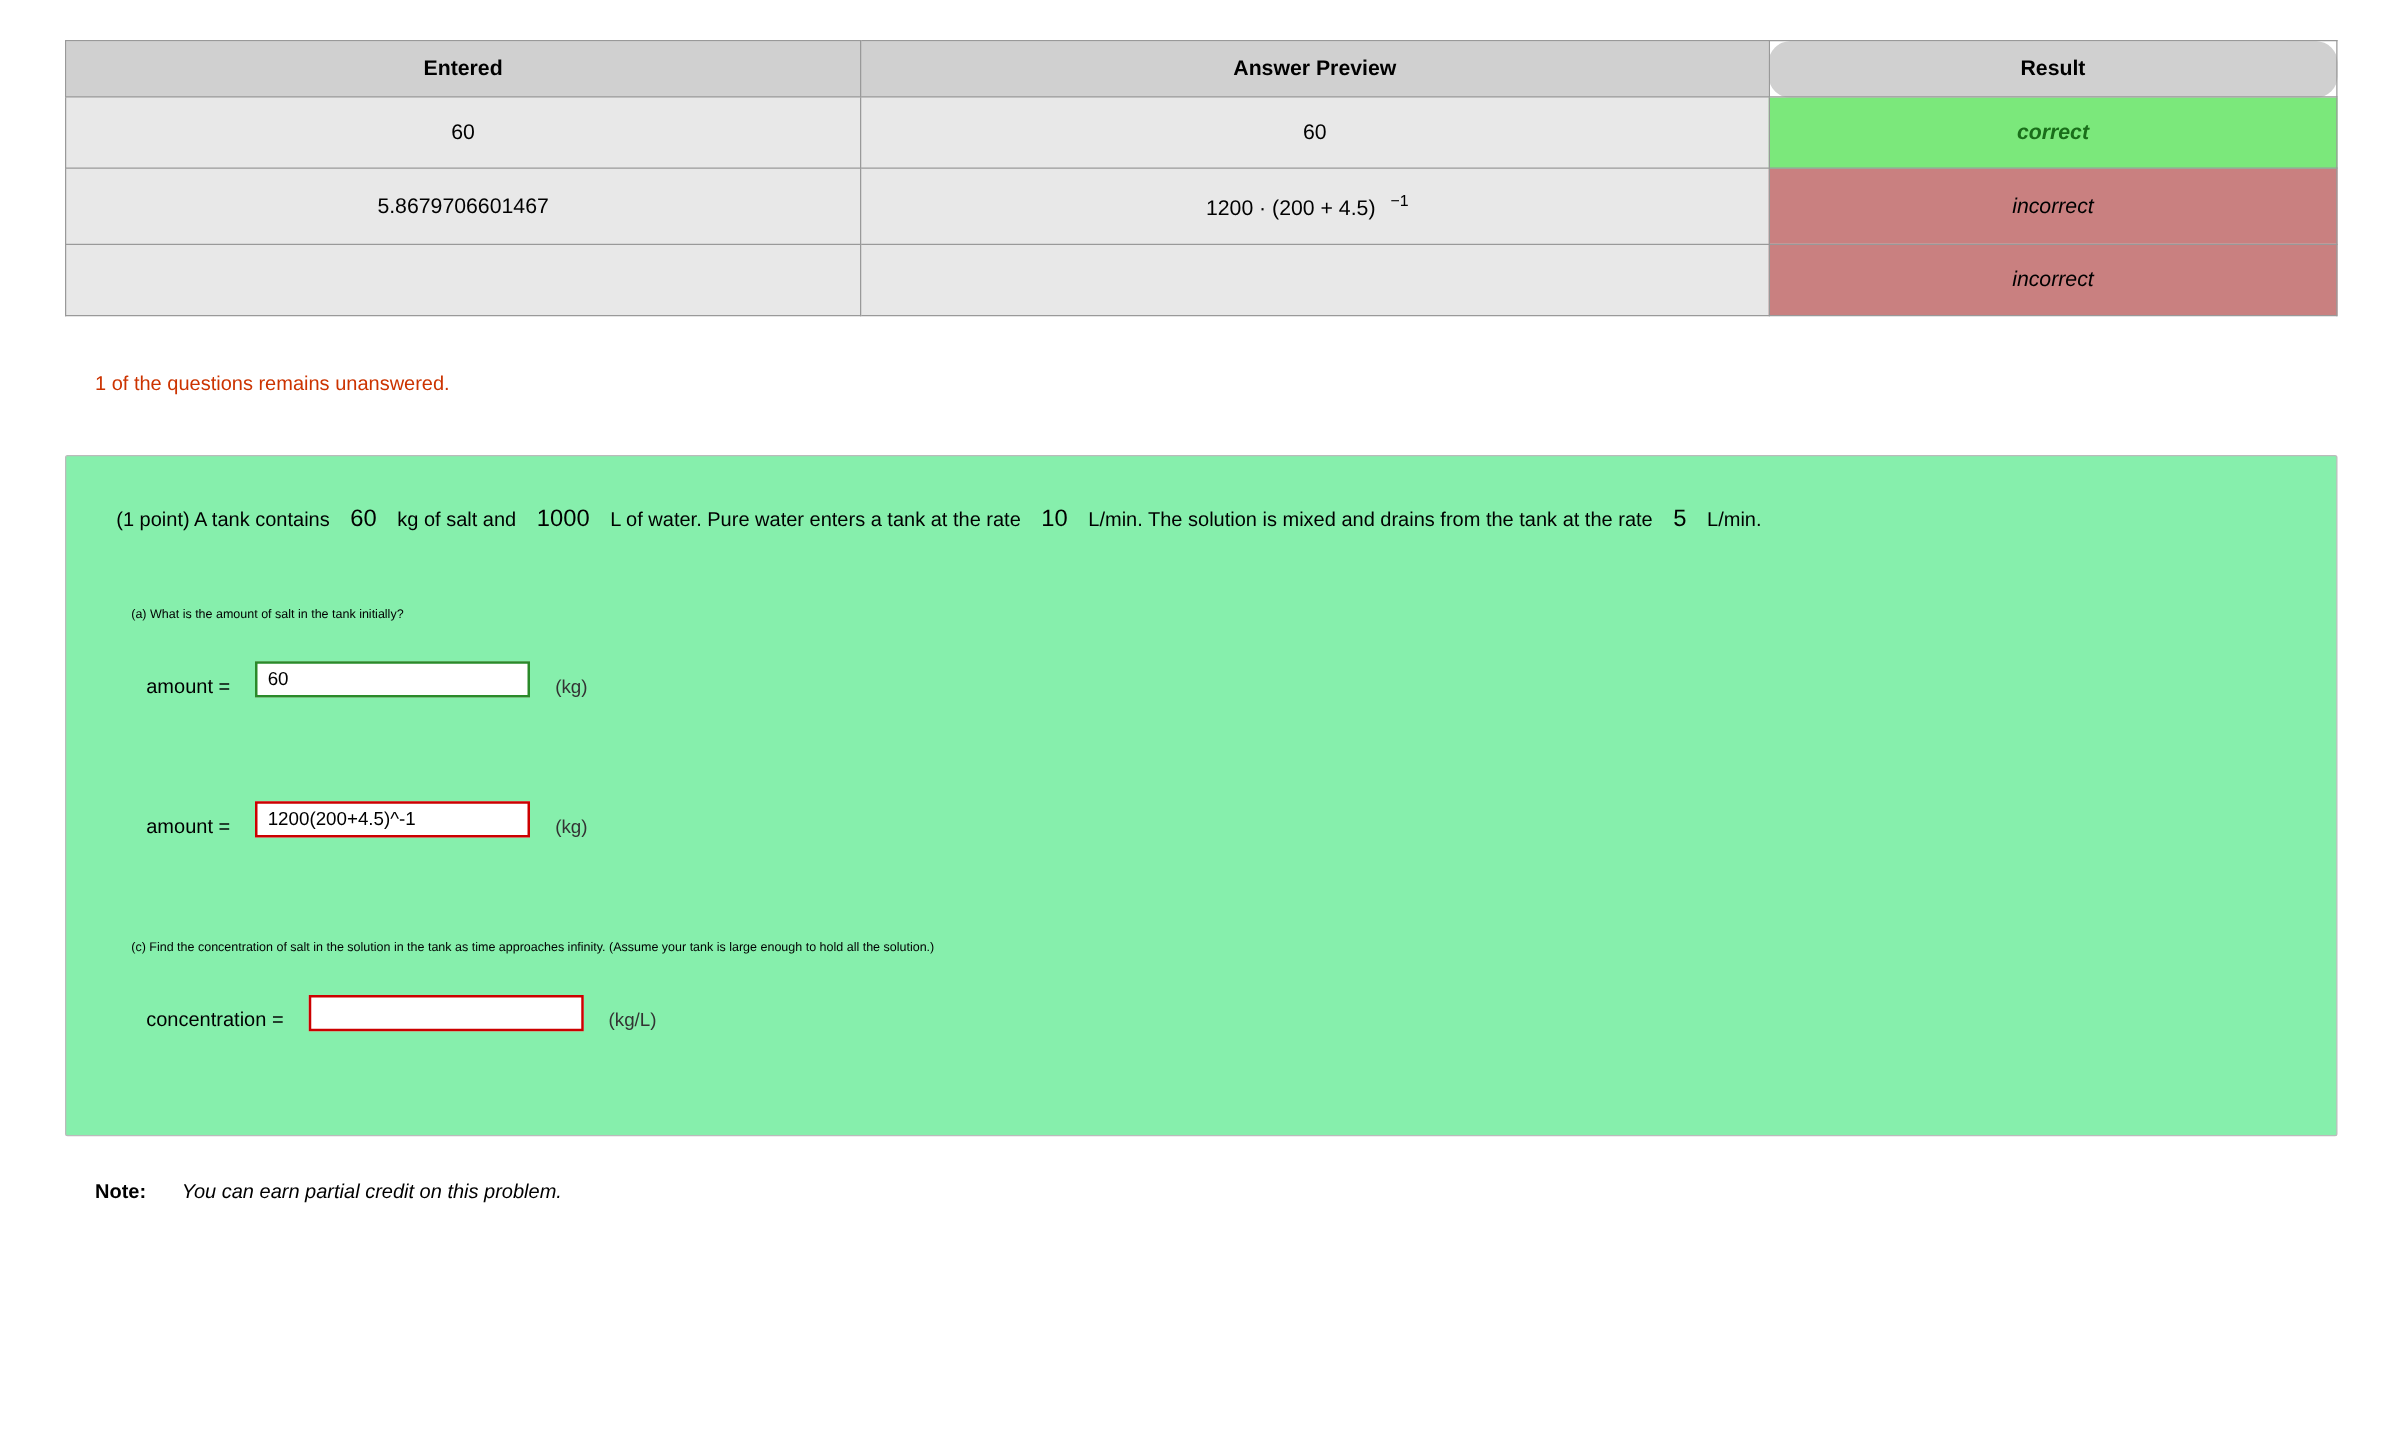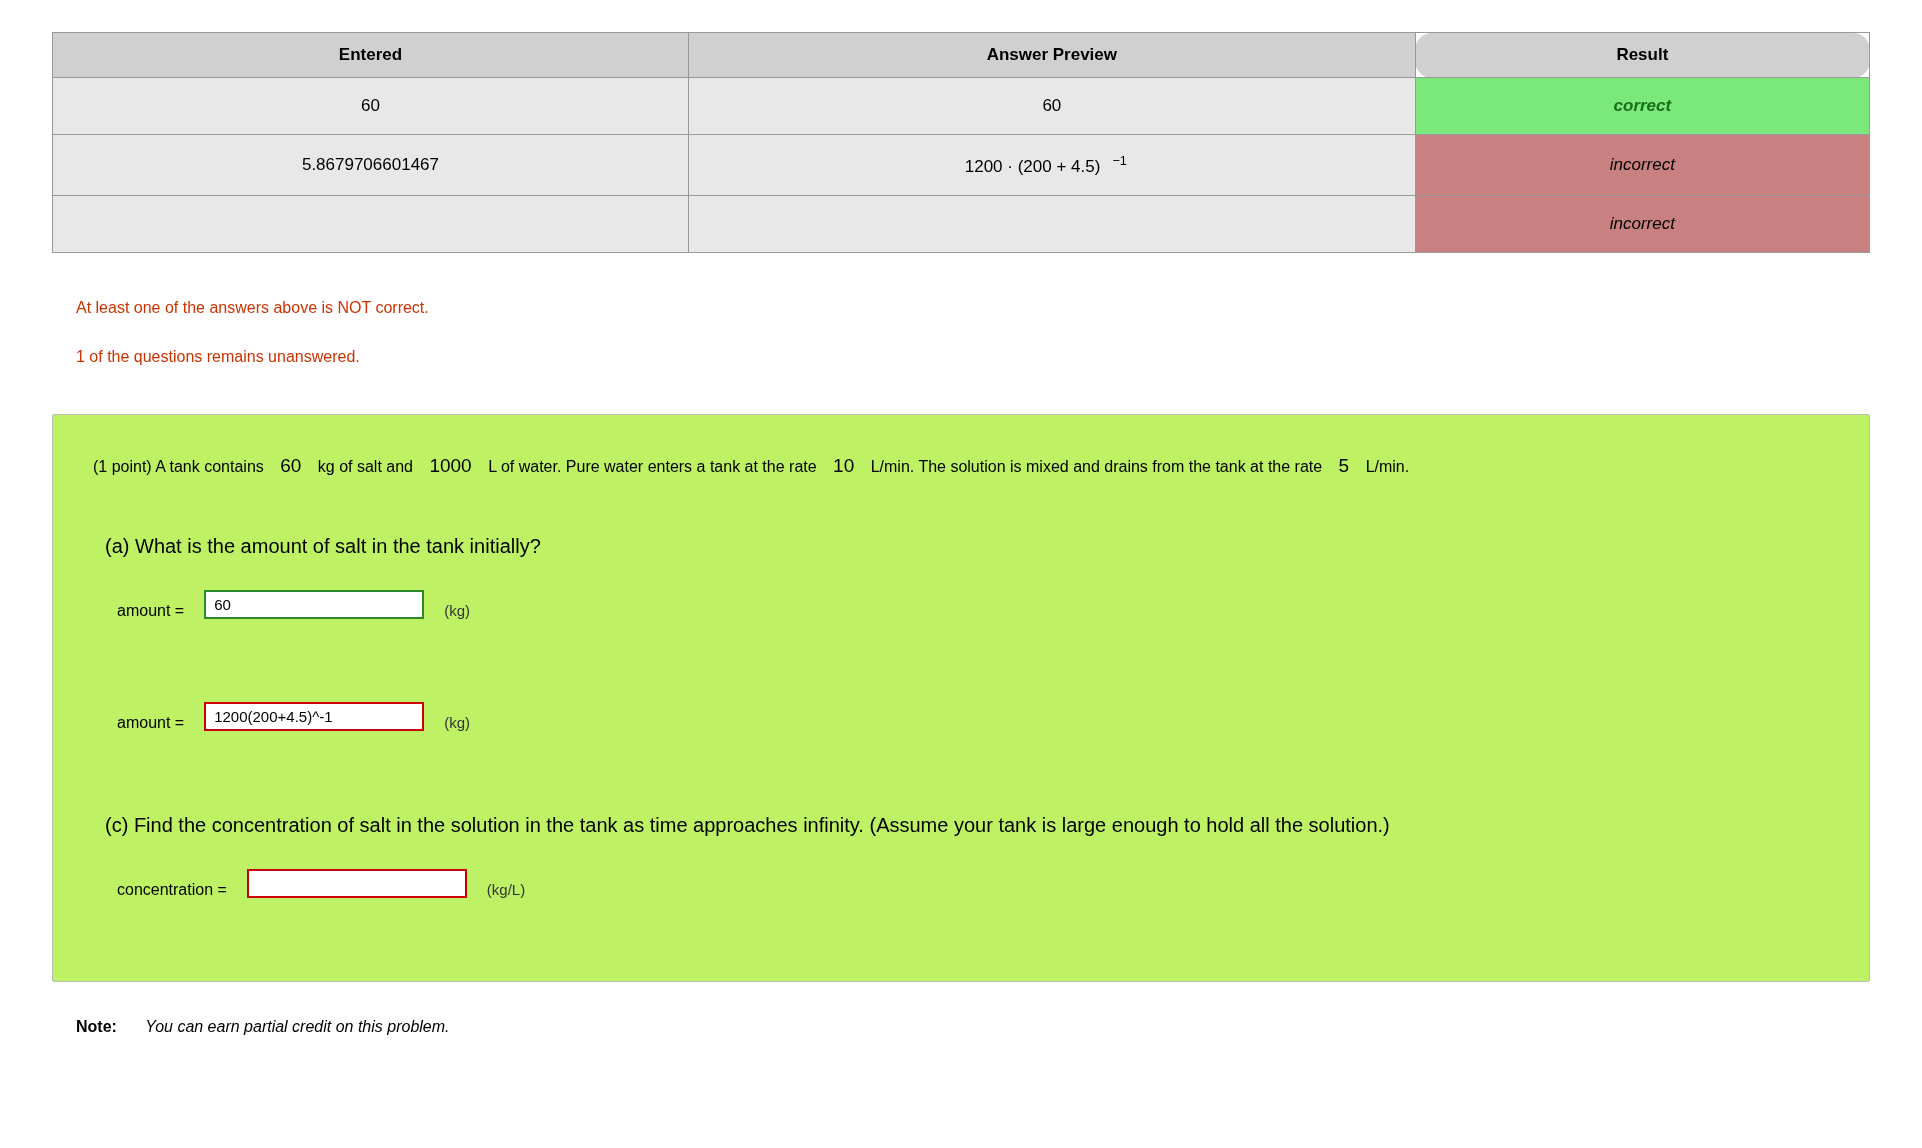--- a/index.html
+++ b/index.html
@@ -55,38 +55,38 @@
     }
     .status-msg {
       color: #cc3300;
       font-size: 16px;
       line-height: 1.6;
     }
 
     
     .problem-box {
       border: 1px solid #bbb;
-      background: #bef264;
+      background: #86efac;
       padding: 24px 28px;
       margin-bottom: 24px;
       border-radius: 2px;
     }
     .problem-text {
       font-size: 16px;
       line-height: 1.6;
       margin-bottom: 18px;
     }
     .problem-text .big-num {
       font-size: 19px;
     }
     .part {
       margin-bottom: 22px;
     }
     .part-label {
-      font-size: 20px;
+      font-size: 10px;
       margin-bottom: 8px;
     }
     .answer-row {
       display: flex;
       align-items: flex-start;
       gap: 8px;
       font-size: 16px;
     }
     .answer-input {
       border: 2px solid #c00;
@@ -142,21 +142,20 @@
     </tr>
     <tr>
       <td></td>
       <td></td>
       <td class="result-incorrect">incorrect</td>
     </tr>
   </tbody>
 </table>
 
 <div class="status-messages">
-  <div class="status-msg">At least one of the answers above is NOT correct.</div>
   <div class="status-msg">1 of the questions remains unanswered.</div>
 </div>
 
 <div class="problem-box">
 
   <div class="problem-text">
     (1 point) A tank contains <span class="big-num">60</span> kg of salt and <span class="big-num">1000</span> L of water. Pure water enters a tank at the rate <span class="big-num">10</span> L/min. The solution is mixed and drains from the tank at the rate <span class="big-num">5</span> L/min.
   </div>
 
   <div class="part">

